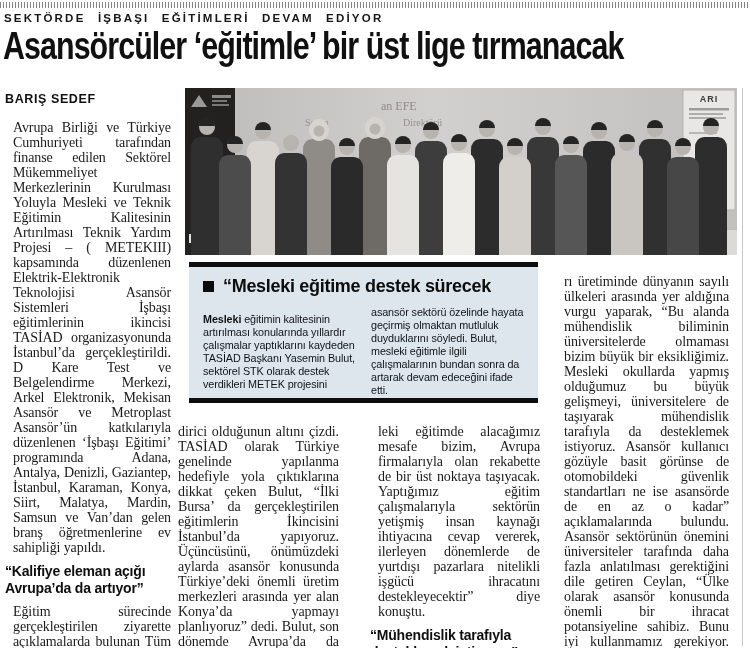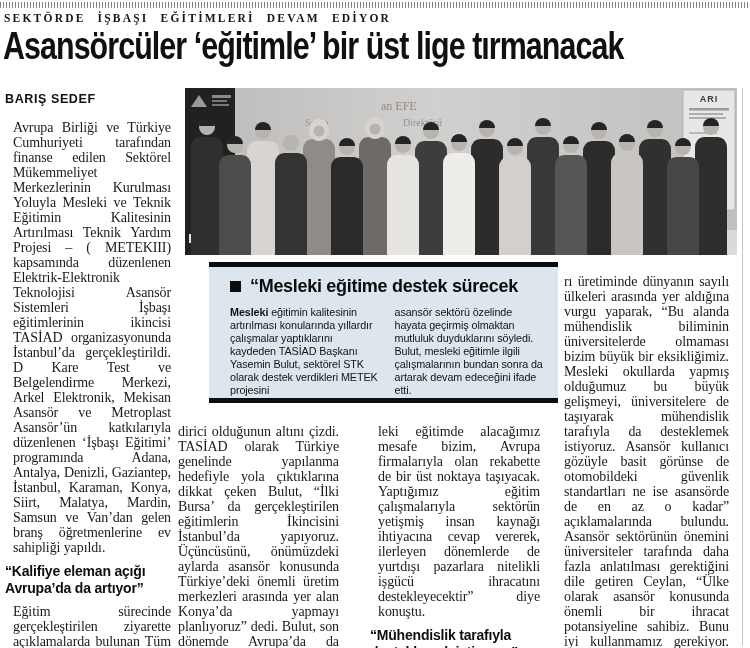--- a/index.html
+++ b/index.html
@@ -8,21 +8,21 @@
     background:#ffffff;overflow:hidden;
     font-family:"Liberation Serif",serif;color:#1a1a1a;
   }
   .dotted{
     position:absolute;left:0;top:2px;width:750px;height:6px;
     background-image:repeating-linear-gradient(90deg,#6e6e6e 0 1px,transparent 1px 3px);
     opacity:.85;
   }
   .kicker{
     position:absolute;left:4px;top:12px;
-    font-family:Liberation Serif, serif;font-weight:bold;
+    font-family:Liberation Sans, sans-serif;font-weight:bold;
     font-size:11.5px;letter-spacing:2.2px;word-spacing:7px;color:#161616;
     white-space:nowrap;
   }
   .headline{
     position:absolute;left:3px;top:24px;margin:0;
     font-family:"Liberation Sans",sans-serif;font-weight:bold;
     font-size:39px;letter-spacing:-1.2px;color:#101010;white-space:nowrap;
     transform:scaleX(0.78);transform-origin:0 0;
   }
   .vrule{position:absolute;left:742px;top:88px;width:1px;height:558px;background:#c6c6c6;}
@@ -42,28 +42,28 @@
     font-size:14px;line-height:16.5px;letter-spacing:-0.2px;color:#0e0e0e;
     margin:6px 0 5px 0;white-space:pre-line;
   }
 
   .photo{position:absolute;left:185px;top:88px;width:445px;height:167px;margin:0;}
   .photo svg{display:block;}
 
   .quotebox{
     position:absolute;left:189px;top:262px;width:349px;height:141px;
     box-sizing:border-box;border-top:5px solid #0d0d0d;border-bottom:5px solid #0d0d0d;
-    background:#dde6ec;padding:9px 14px 0 21px;margin-left:20px;
+    background:#dde6ec;padding:9px 14px 0 14px;
   }
   .qtitle{
     font-family:"Liberation Sans",sans-serif;font-weight:bold;
     font-size:18px;letter-spacing:-0.3px;color:#0c0c0c;display:flex;align-items:center;
   }
   .sq{display:inline-block;width:11px;height:11px;background:#0c0c0c;margin-right:9px;flex:0 0 auto;}
-  .qcols{display:flex;gap:15px;margin-top:9px;}
+  .qcols{display:flex;gap:15px;margin-top:9px;align-items:center;}
   .qcol{
     margin:0;width:50%;
     font-family:"Liberation Sans",sans-serif;font-size:10.8px;line-height:13px;
     letter-spacing:-0.1px;color:#101418;text-align:left;
   }
   .qcol b{font-weight:bold;}
 </style>
 </head>
 <body>
 

